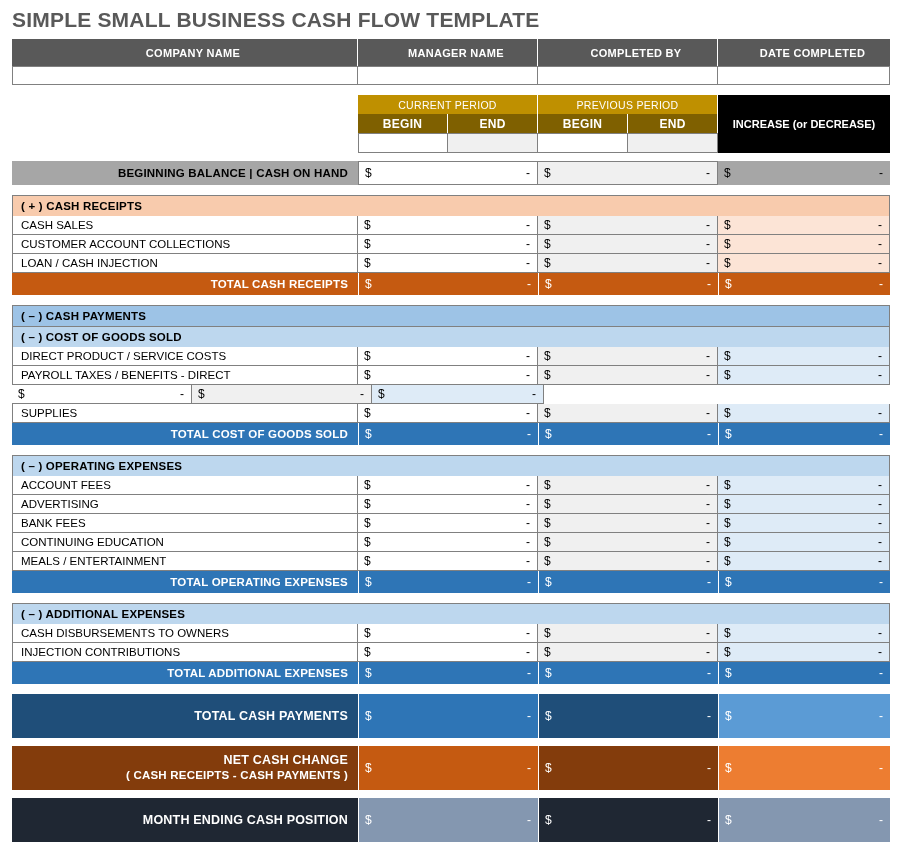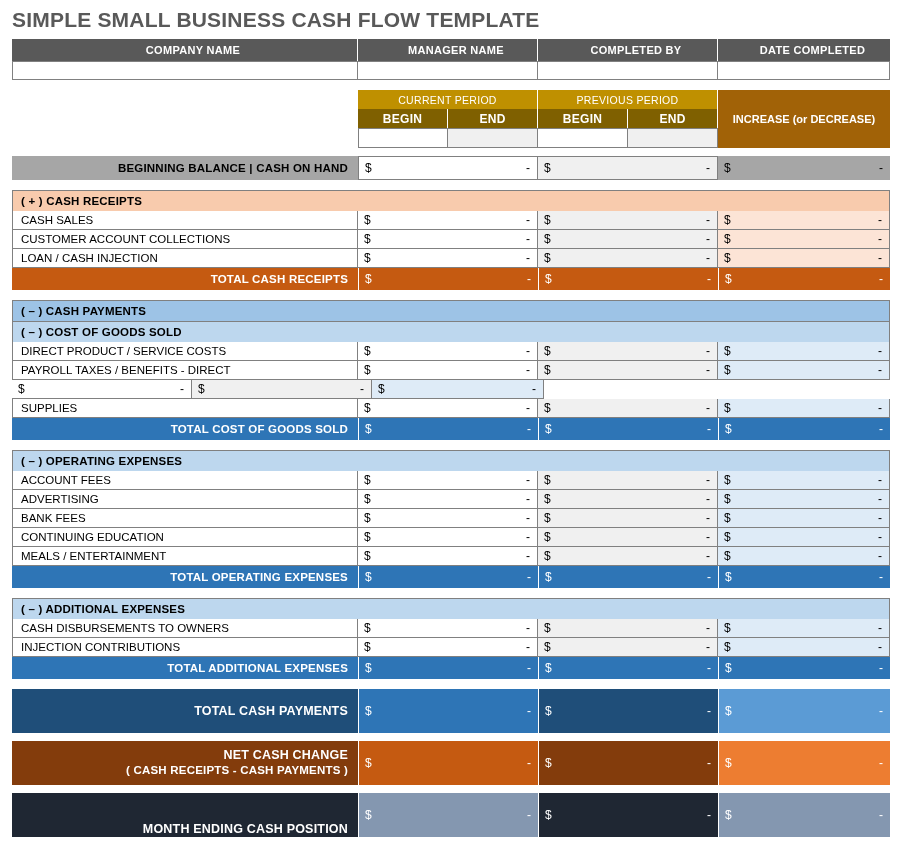--- a/index.html
+++ b/index.html
@@ -58,21 +58,21 @@
   .money .dash { font-weight: normal; }
 
   
   .info-head .cell {
     background: #595959;
     color: #ffffff;
     font-weight: bold;
     font-size: 11px;
     letter-spacing: .3px;
     justify-content: center;
-    height: 22px;
+    height: 27px;
     border-right: 1px solid #ffffff;
     padding-left: 17px;
   }
   .info-head .cell:last-child { border-right: none; }
   .info-input .cell {
     background: #ffffff;
     height: 19px;
     border: 1px solid #808080;
     border-left: none;
   }
@@ -123,21 +123,21 @@
     border: 1px solid #808080;
     border-left: none;
   }
   .per-in .cell:first-child { border-left: 1px solid #808080; }
   .per-in .cell.begin { background: #ffffff; }
   .per-in .cell.end   { background: #F0F0F0; }
 
   .inc-head {
     width: 172px;
     height: 58px;
-    background: #a16207;
+    background: #000000;
     color: #ffffff;
     font-weight: bold;
     font-size: 11px;
     display: flex;
     align-items: center;
     justify-content: center;
     box-sizing: border-box;
   }
 
   
@@ -233,21 +233,21 @@
   .big.tcp .c-label { background: #1F4E79; }
   .big.tcp .c-cur   { background: #2E75B6; }
   .big.tcp .c-prev  { background: #1F4E79; }
   .big.tcp .c-inc   { background: #5B9BD5; }
 
   .big.ncc .c-label { background: #833C0C; }
   .big.ncc .c-cur   { background: #C55A11; }
   .big.ncc .c-prev  { background: #833C0C; }
   .big.ncc .c-inc   { background: #ED7D31; }
 
-  .big.mecp .c-label { background: #1F2733; justify-content: flex-end; }
+  .big.mecp .c-label { background: #1F2733; }
   .big.mecp .c-cur   { background: #8497B0; }
   .big.mecp .c-prev  { background: #1F2733; }
   .big.mecp .c-inc   { background: #8497B0; }
 </style>
 </head>
 <body>
 
 <div id="page-title">SIMPLE SMALL BUSINESS CASH FLOW TEMPLATE</div>
 
 <div class="row info-head">

